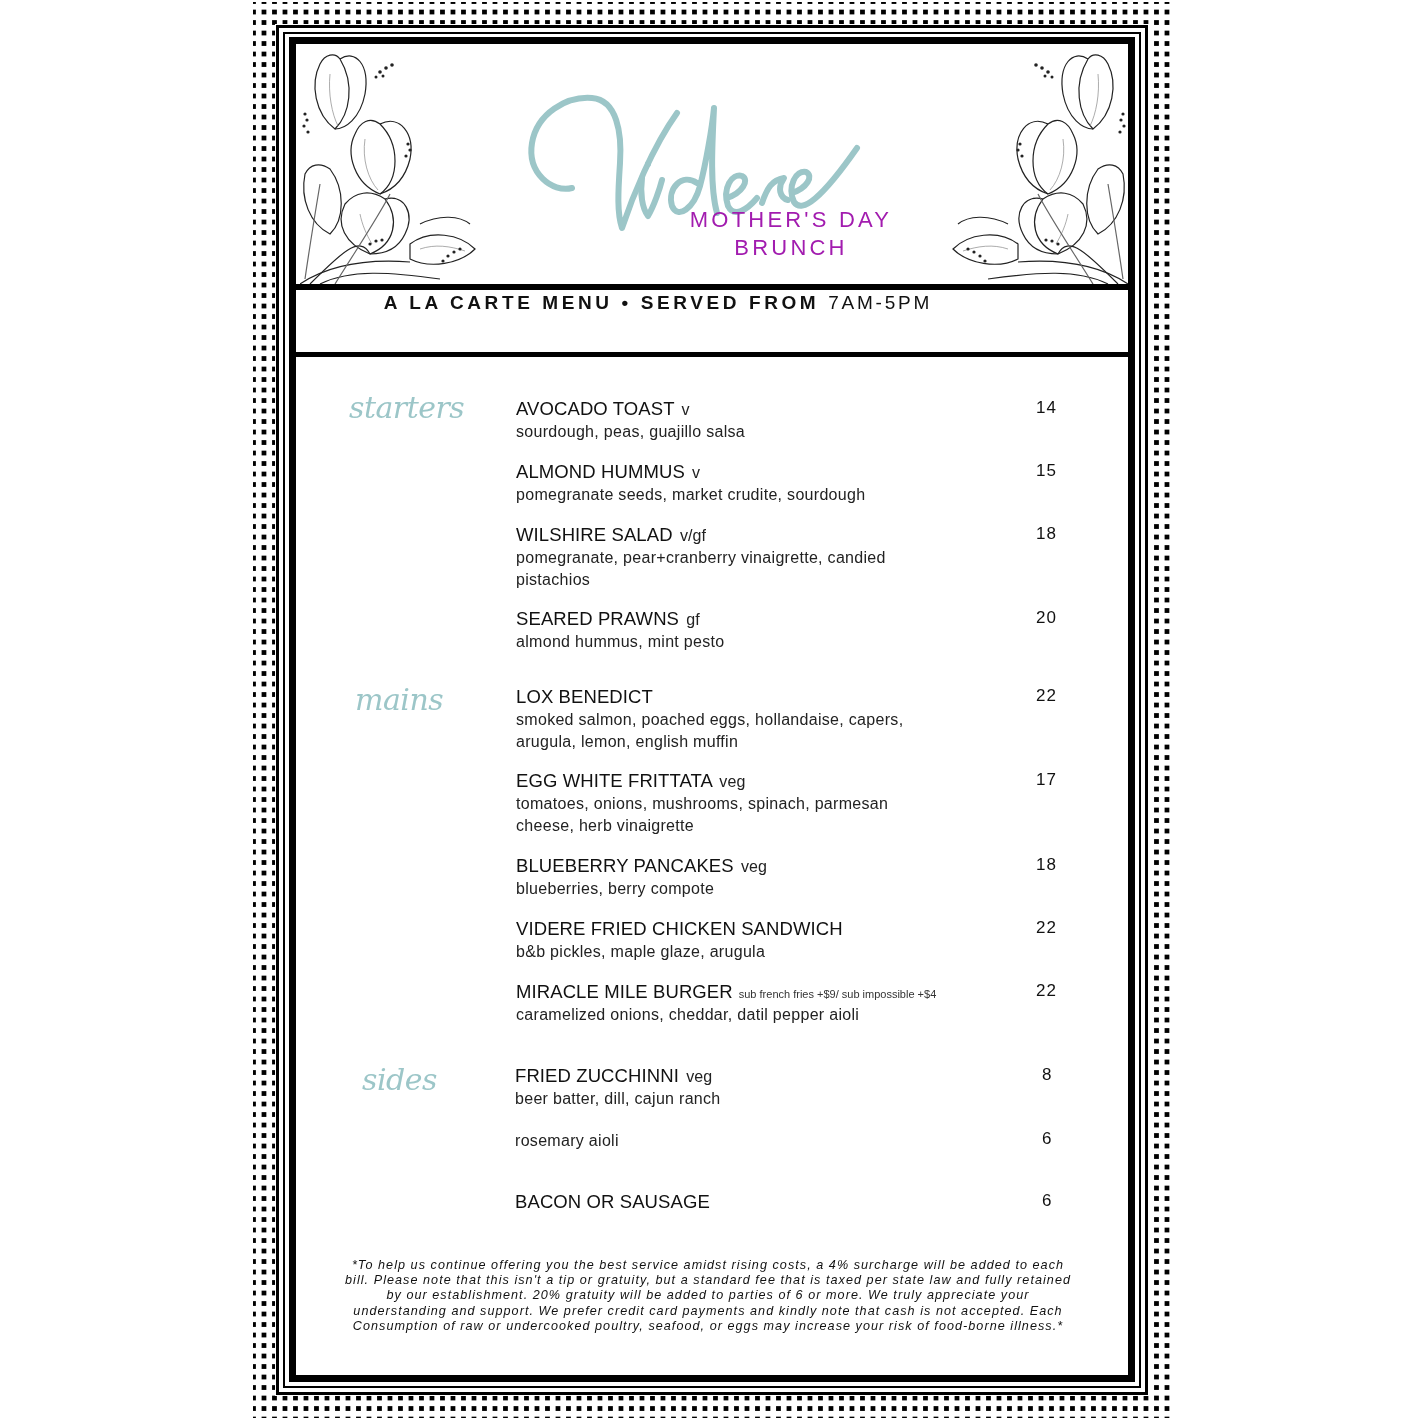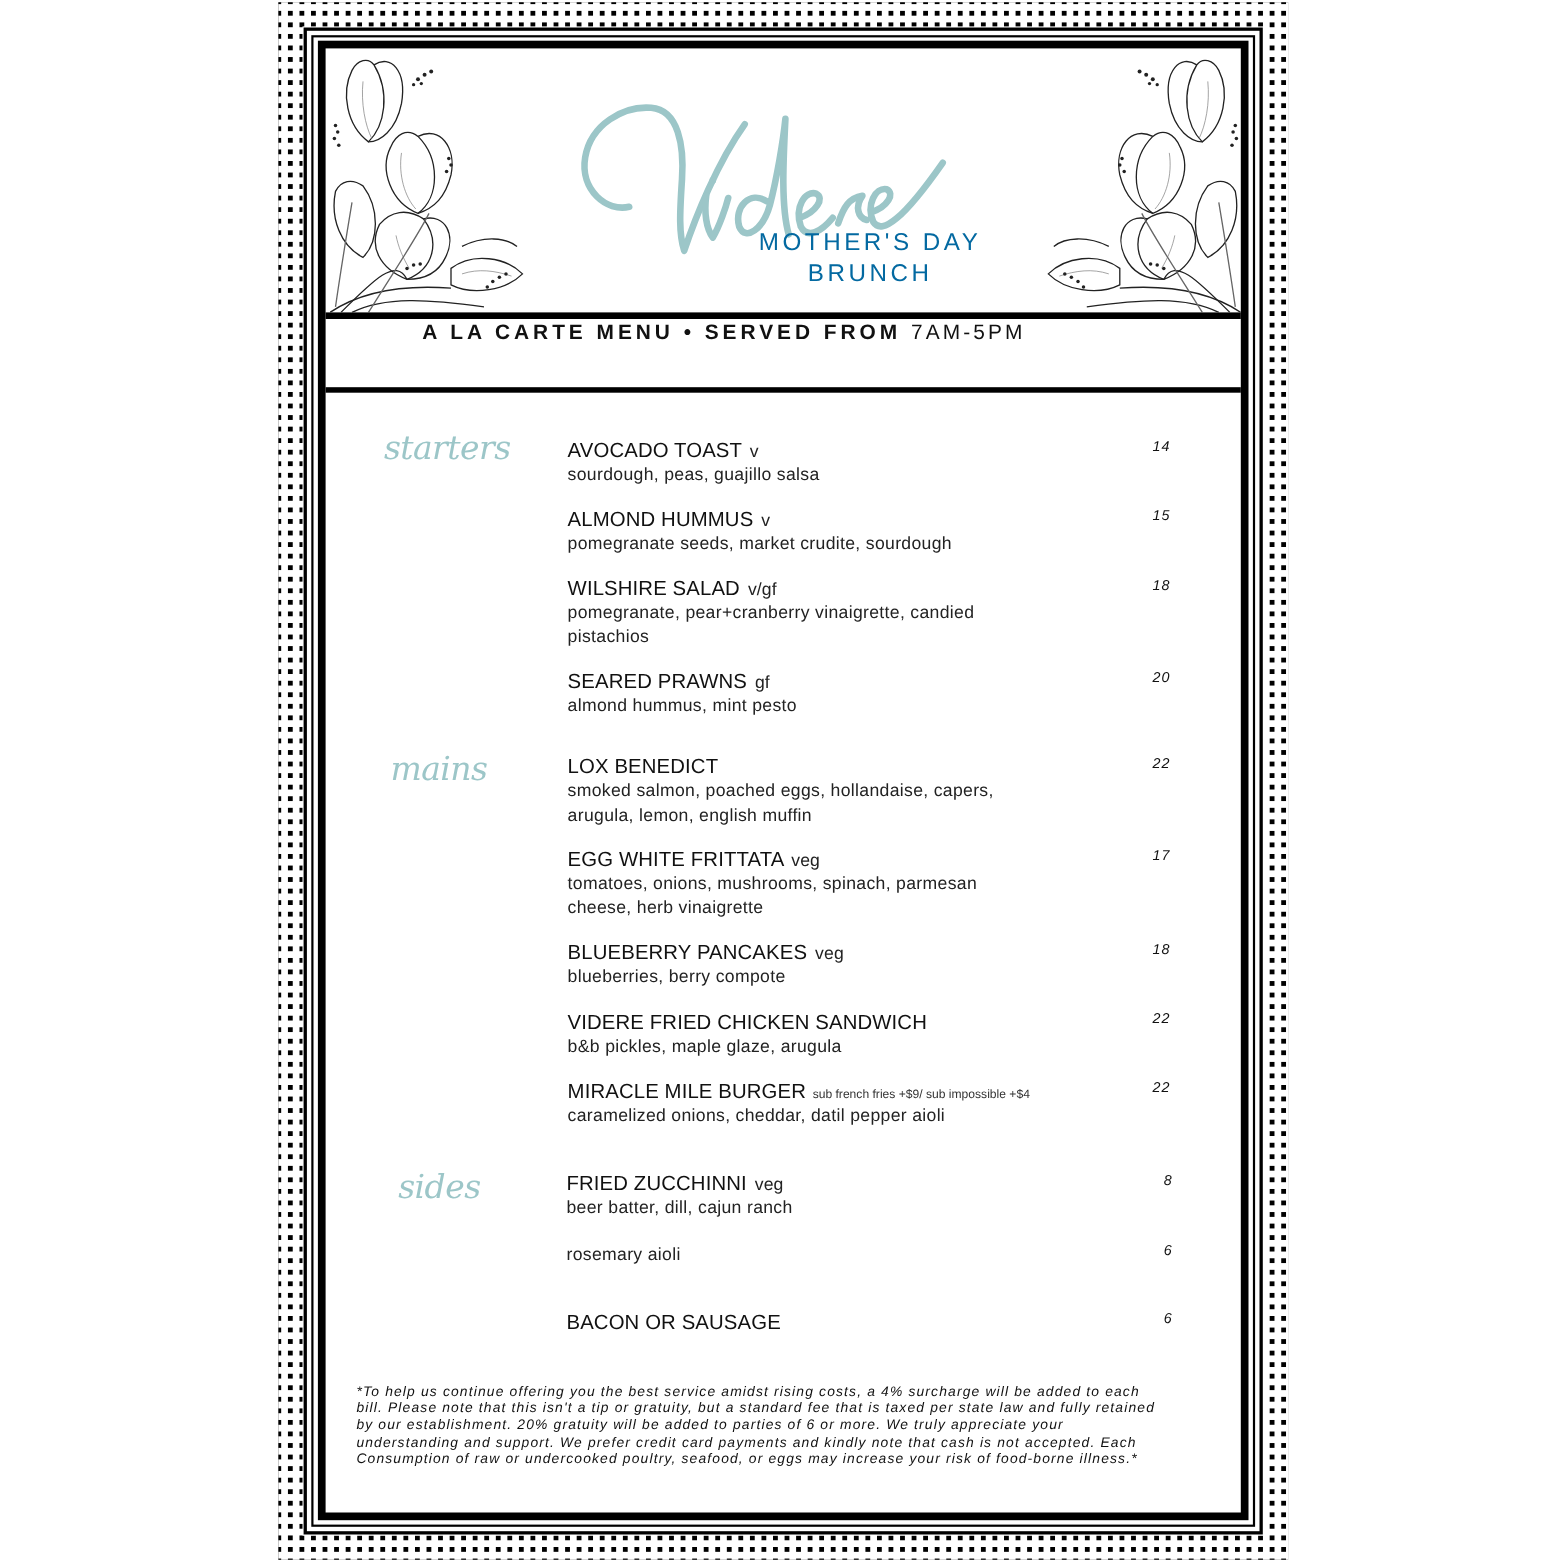--- a/index.html
+++ b/index.html
@@ -25,39 +25,39 @@
 
   .header-panel { position: absolute; left: 296px; top: 44px; width: 832px; height: 240px; overflow: hidden; }
   .header-divider { position: absolute; left: 296px; top: 284px; width: 832px; height: 6px; background: #000; }
   .subtitle-band { position: absolute; left: 296px; top: 272px; width: 724px; height: 62px; display: flex; align-items: center; justify-content: center; }
   .subtitle-divider { position: absolute; left: 296px; top: 352px; width: 832px; height: 5px; background: #000; }
 
   .subtitle { font-size: 19px; letter-spacing: 3.6px; color: #111; font-weight: 600; }
   .subtitle .hours { font-weight: 400; letter-spacing: 2.8px; }
 
   .logo { position: absolute; left: 522px; top: 88px; width: 350px; height: 150px; }
-  .event-title { position: absolute; left: 680px; top: 206px; width: 222px; text-align: center; font-size: 22px; letter-spacing: 3.2px; line-height: 28px; color: #0369a1; }
+  .event-title { position: absolute; left: 680px; top: 206px; width: 222px; text-align: center; font-size: 22px; letter-spacing: 3.2px; line-height: 28px; color: #a21caf; }
 
   .floral-left { position: absolute; left: 300px; top: 44px; width: 180px; height: 240px; }
   .floral-right { position: absolute; left: 948px; top: 44px; width: 180px; height: 240px; }
 
   .section-label {
     position: absolute; font-family: "DejaVu Serif", serif; font-style: italic; color: #9cc6c8;
     font-size: 30px; letter-spacing: -0.5px;
   }
 
   .item { position: absolute; left: 516px; width: 560px; }
   .item .name { font-size: 18.5px; color: #111; letter-spacing: 0.1px; }
   .item .name .tag { font-size: 16px; font-weight: 400; margin-left: 2px; color: #222; }
   .item .name .note { font-size: 11px; color: #333; margin-left: 6px; letter-spacing: 0px; }
   .item .desc { font-size: 16px; color: #222; line-height: 21px; margin-top: 1px; letter-spacing: 0.3px; width: 420px; }
-  .item .price { position: absolute; left: 520px; top: 0; font-size: 13px; color: #111; letter-spacing: 1px; width: 40px; text-align: center; font-style: italic; }
+  .item .price { position: absolute; left: 520px; top: 0; font-size: 17px; color: #111; letter-spacing: 1px; width: 40px; text-align: left; }
 
   .disclaimer {
-    position: absolute; left: 324px; top: 1258px; width: 792px; text-align: left;
+    position: absolute; left: 312px; top: 1258px; width: 792px; text-align: center;
     font-size: 12.6px; font-style: italic; line-height: 15.2px; letter-spacing: 1.05px; color: #111;
   }
 </style>
 </head>
 <body>
 
 <div class="frame-outer"></div>
 <div class="frame-band-mask"></div>
 <div class="frame-line1"></div>
 <div class="frame-line2"></div>

